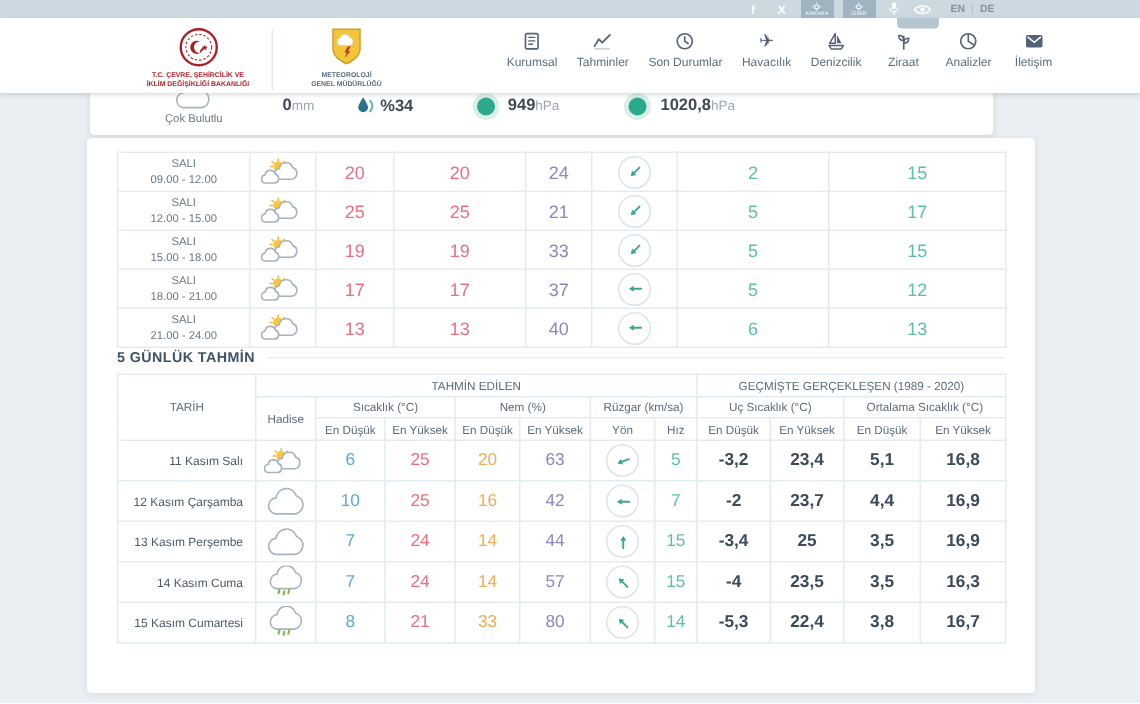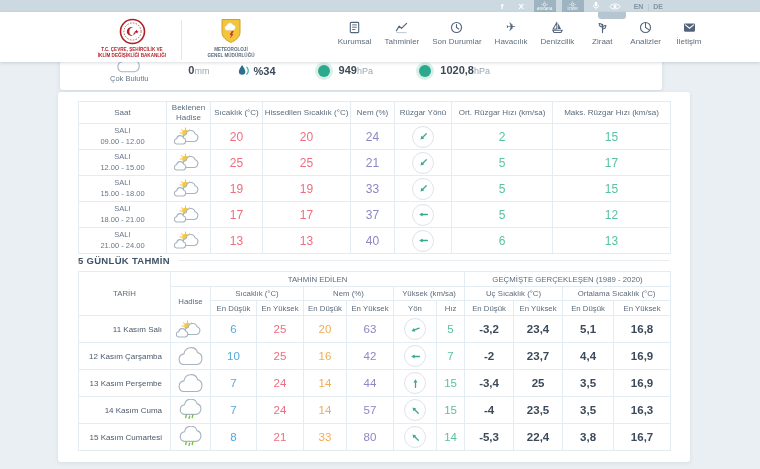--- a/index.html
+++ b/index.html
@@ -318,30 +318,20 @@
         <col style="width:88px">
           <col style="width:44px">
           <col style="width:52px">
           <col style="width:88px">
         <col style="width:44px">
           <col style="width:57px">
           <col style="width:101px">
           <col style="width:118px">
       </colgroup>
       <tbody>
-          <tr>
-        <th>Saat</th>
-        <th>Beklenen Hadise</th>
-        <th>Sıcaklık (°C)</th>
-        <th>Hissedilen Sıcaklık (°C)</th>
-        <th>Nem (%)</th>
-        <th>Rüzgar Yönü</th>
-        <th>Ort. Rüzgar Hızı (km/sa)</th>
-        <th>Maks. Rüzgar Hızı (km/sa)</th>
-      </tr>
       <tr>
         <td class="cell-time">
               <div>SALI</div>
               <div>09.00 - 12.00</div>
             </td>
         <td><span class="wicon">
                 <svg width="30" height="21" viewBox="0 0 34 24">
                   <g stroke="#f2b93c" stroke-width="1.1" stroke-linecap="round">
                     <line x1="13" y1="2.2" x2="13" y2="4"></line>
                     <line x1="8.2" y1="4.2" x2="9.5" y2="5.3"></line>
@@ -535,21 +525,21 @@
       <tbody>
           <tr class="dh1">
         <th rowspan="3">TARİH</th>
         <th colspan="7">TAHMİN EDİLEN</th>
         <th colspan="4">GEÇMİŞTE GERÇEKLEŞEN (1989 - 2020)</th>
       </tr>
       <tr class="dh2">
         <th rowspan="2">Hadise</th>
         <th colspan="2">Sıcaklık (°C)</th>
         <th colspan="2">Nem (%)</th>
-        <th colspan="2">Yüksek (km/sa)</th>
+        <th colspan="2">Rüzgar (km/sa)</th>
         <th colspan="2">Uç Sıcaklık (°C)</th>
         <th colspan="2">Ortalama Sıcaklık (°C)</th>
       </tr>
       <tr class="dh3">
         <th class="h-blue">En Düşük</th>
         <th class="h-red">En Yüksek</th>
         <th class="h-orange">En Düşük</th>
         <th class="h-purple">En Yüksek</th>
         <th>Yön</th>
         <th>Hız</th>

